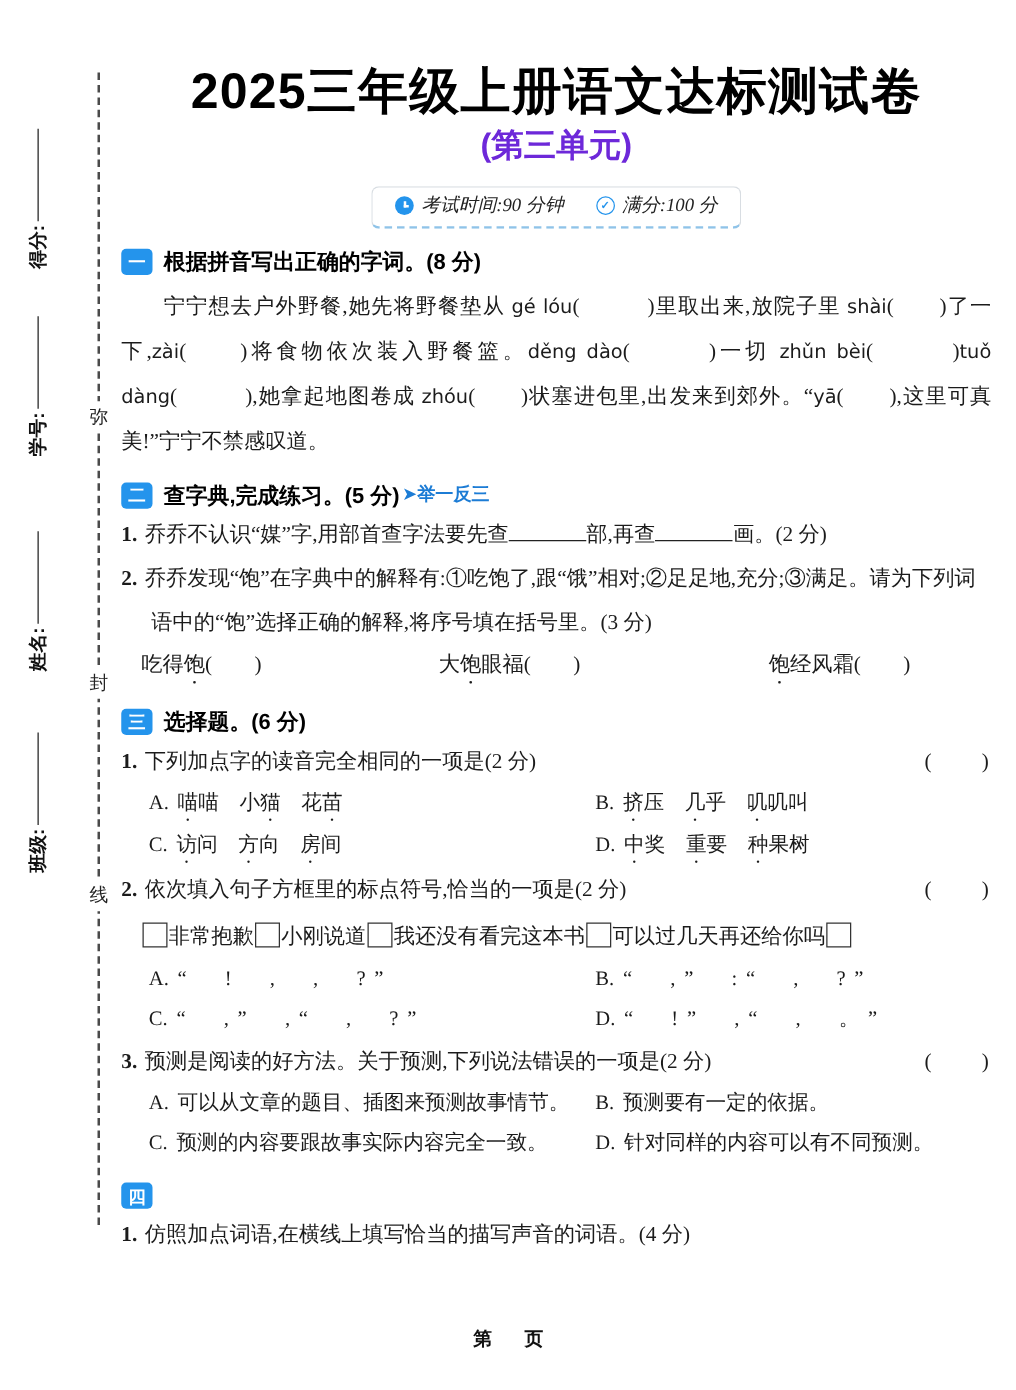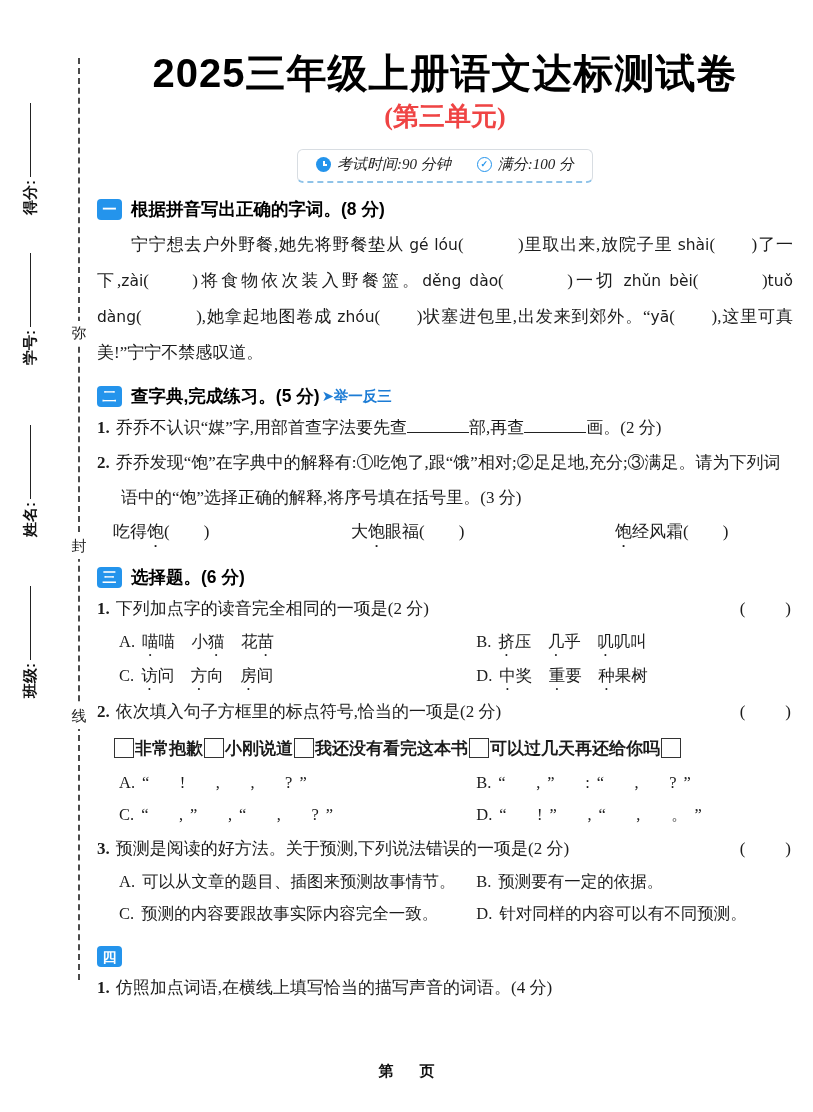--- a/index.html
+++ b/index.html
@@ -27,22 +27,22 @@
     font-family:"Liberation Sans","DejaVu Sans",sans-serif;
   }
   
   .main { position:absolute; left:97px; top:0; width:696px; }
   .title {
     margin-top:50px; text-align:center; font-size:40px; line-height:1.15;
     font-weight:900; letter-spacing:1px; color:#000;
     font-family:"Liberation Sans","DejaVu Sans",sans-serif;
   }
   .subtitle {
-    text-align:center; font-size:26px; font-weight:900; margin-top:3px; color:#ef4444;
-    font-family:Liberation Serif, serif;
+    text-align:center; font-size:26px; font-weight:900; margin-top:3px; color:#6d28d9;
+    font-family:Liberation Sans, sans-serif;
   }
   .info-box {
     margin:15px auto 0; width:fit-content; display:flex; align-items:center; gap:26px;
     padding:5px 18px 7px; border:1px solid #d8dde2; border-bottom:2px dashed var(--accent-light,#8fc3e8);
     border-radius:6px; font-size:15px; font-style:italic; color:#222;
   }
   .info-item { display:flex; align-items:center; gap:6px; }
   .icon-time { position:relative; width:15px; height:15px; border-radius:50%; background:var(--accent,#2494ec); flex:0 0 auto; }
   .icon-time::before { content:""; position:absolute; left:7px; top:3.5px; width:1.8px; height:5px; background:#fff; }
   .icon-time::after  { content:""; position:absolute; left:7px; top:7px; width:4px; height:1.8px; background:#fff; }
@@ -80,21 +80,21 @@
   .bracket { flex:0 0 auto; padding-left:10px; letter-spacing:2px; }
   .hang { display:block; padding-left:24px; text-indent:-24px; font-size:17px; line-height:35px; }
   .hang .qnum { margin-right:6px; }
   .phrase-row { display:flex; padding-left:16px; font-size:17px; line-height:33px;gap:46px; }
   .phrase-row .phrase:nth-child(1) { width:192px; }
   .phrase-row .phrase:nth-child(2) { width:218px; }
   .opts { display:grid; grid-template-columns:53% 47%; padding-left:22px; font-size:16.5px; line-height:32px; }
   .opt { display:flex; }
   .opt-label { margin-right:7px; flex:0 0 auto; }
   .punct-opt { letter-spacing:7px; }
-  .boxed-line { padding-left:16px; font-size:17px; line-height:36px; margin-top:2px;font-weight:bold; }
+  .boxed-line { padding-left:16px; font-size:17px; line-height:36px; margin-top:2px; }
   .punct-box {
     display:inline-block; width:20px; height:20px; border:1.4px solid #333;
     vertical-align:-4px; margin:0 1px; background:#fff;
   }
   .footer {
     position:absolute; left:0; right:0; top:1062px; text-align:center;
     font-size:15px; font-weight:bold; color:#111;
     font-family:"Liberation Sans","DejaVu Sans",sans-serif;
   }
   .page-gap { display:inline-block; width:26px; }

